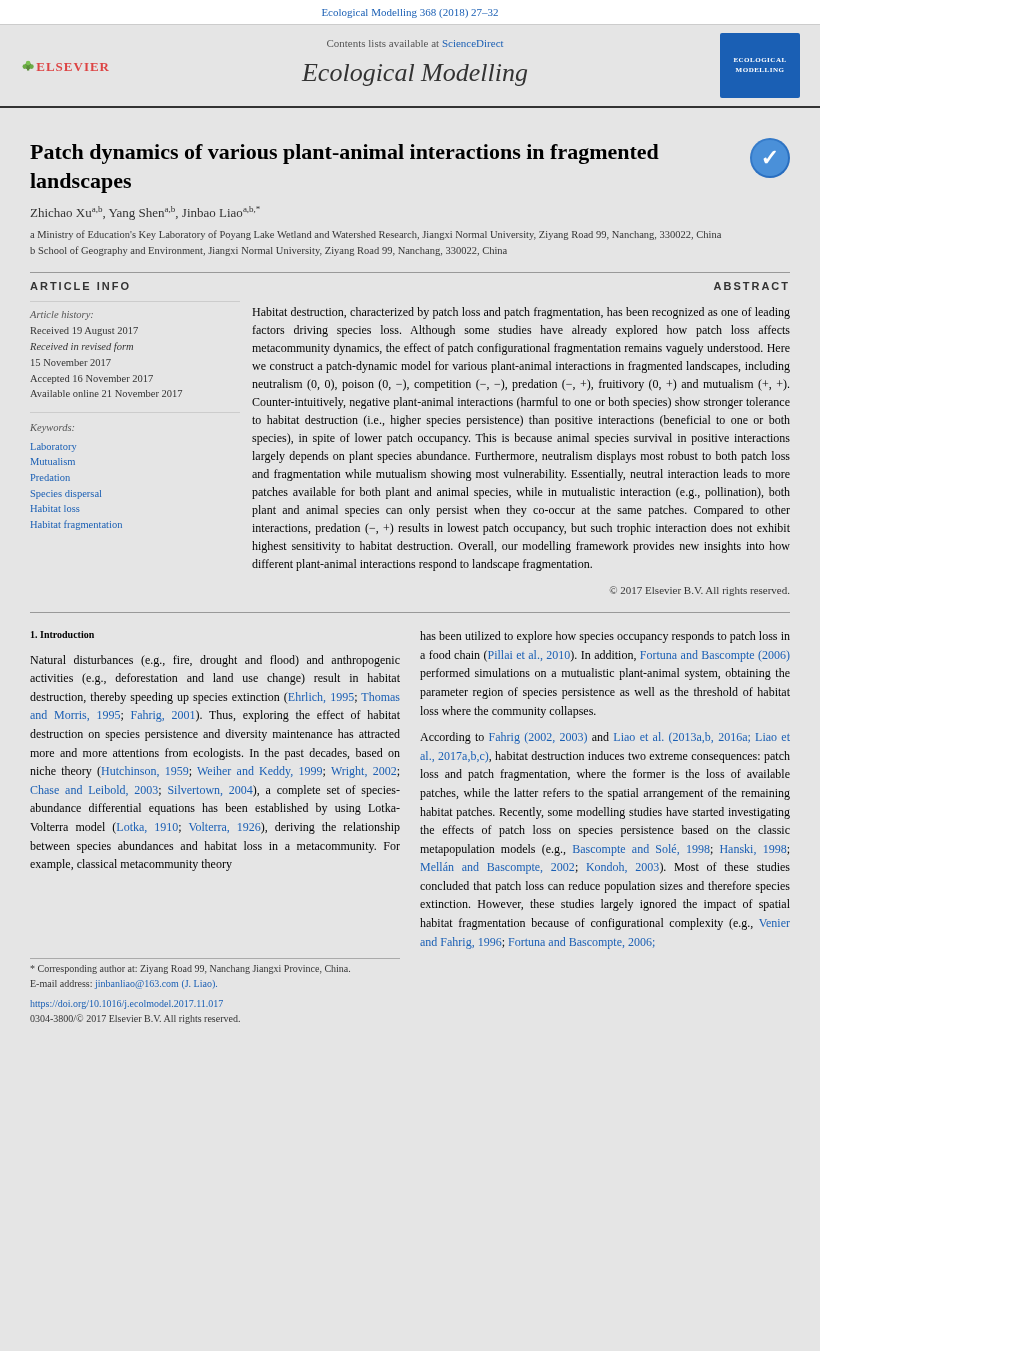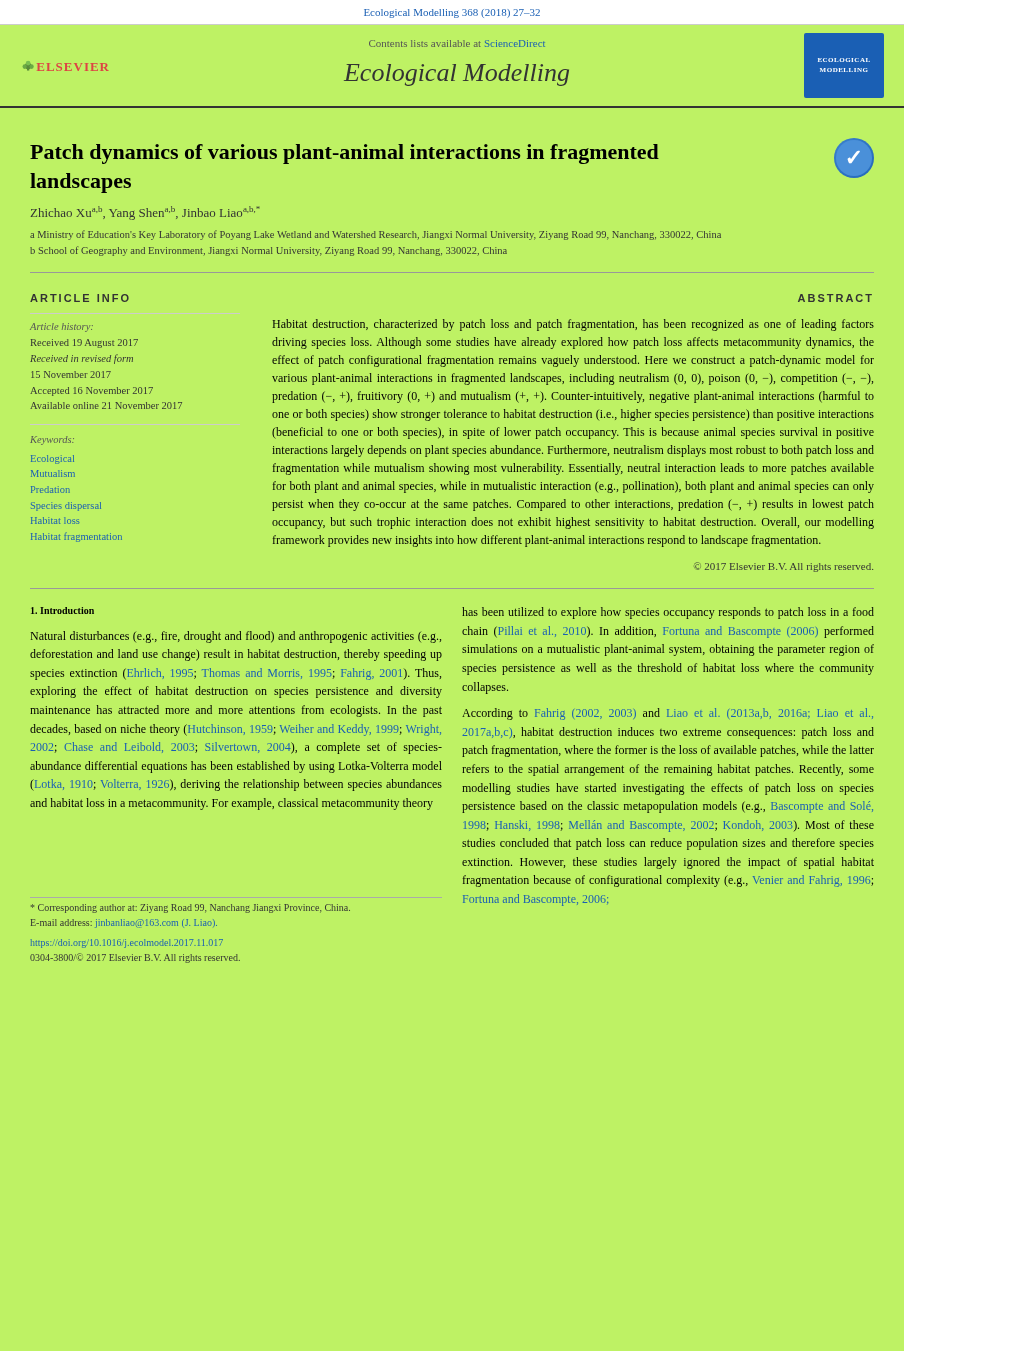--- a/index.html
+++ b/index.html
@@ -6,23 +6,23 @@
     body {
       font-family: 'Times New Roman', Times, serif;
       background: #fff;
       color: #000;
       width: 1020px;
       min-height: 1351px;
       font-size: 13px;
       line-height: 1.4;
     }
     .page {
-      width: 904px;
+      width: 820px;
       min-height: 1351px;
-      background: #bef264;
+      background: #e5e5e5;
       padding: 0;
     }
     .elsevier-logo {
       width: 90px;
       height: 65px;
       display: flex;
       align-items: center;
       justify-content: center;
     }
     .elsevier-tree {
@@ -100,24 +100,24 @@
     }
     .affiliations {
       font-size: 10.5px;
       color: #333;
       margin-bottom: 6px;
       line-height: 1.5;
     }
     
     .two-col {
       display: flex;
-      gap: 32px;
+      gap: 12px;
       margin-top: 14px;
       border-top: 1px solid #999;
-      padding-top: 18px;
+      padding-top: 6px;
     }
     .article-info {
       width: 210px;
       min-width: 210px;
       font-size: 11px;
     }
     .article-info-title {
       font-size: 11px;
       letter-spacing: 2px;
       font-weight: bold;
@@ -313,21 +313,21 @@
         <div class="article-info-dates">
           <div class="section-label">Article history:</div>
           <div class="date-item">Received 19 August 2017</div>
           <div class="date-item" style="font-style:italic;">Received in revised form</div>
           <div class="date-item">15 November 2017</div>
           <div class="date-item">Accepted 16 November 2017</div>
           <div class="date-item">Available online 21 November 2017</div>
         </div>
         <div class="keywords-section">
           <div class="keywords-title">Keywords:</div>
-          <span class="keyword-item">Ecological</span>
+          <span class="keyword-item">Laboratory</span>
           <span class="keyword-item">Mutualism</span>
           <span class="keyword-item">Predation</span>
           <span class="keyword-item">Species dispersal</span>
           <span class="keyword-item">Habitat loss</span>
           <span class="keyword-item">Habitat fragmentation</span>
         </div>
       </div>
 
       <div class="abstract-section">
         <div class="abstract-title">ABSTRACT</div>

